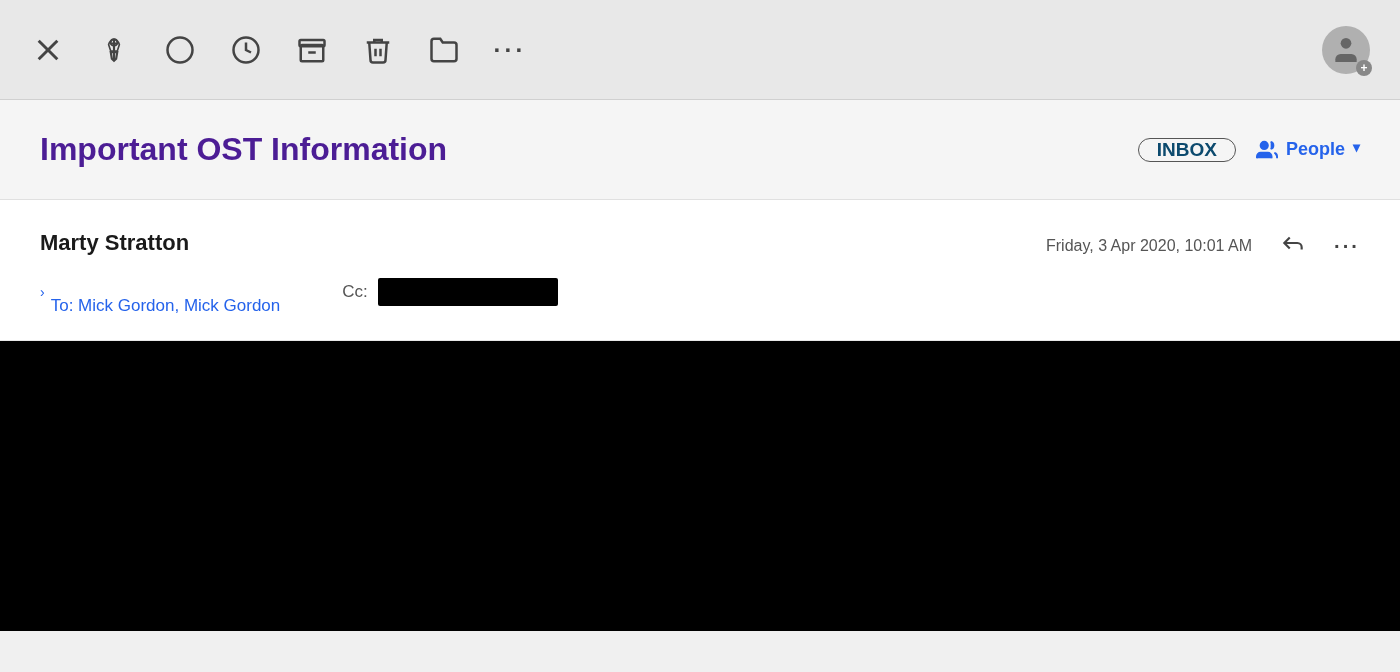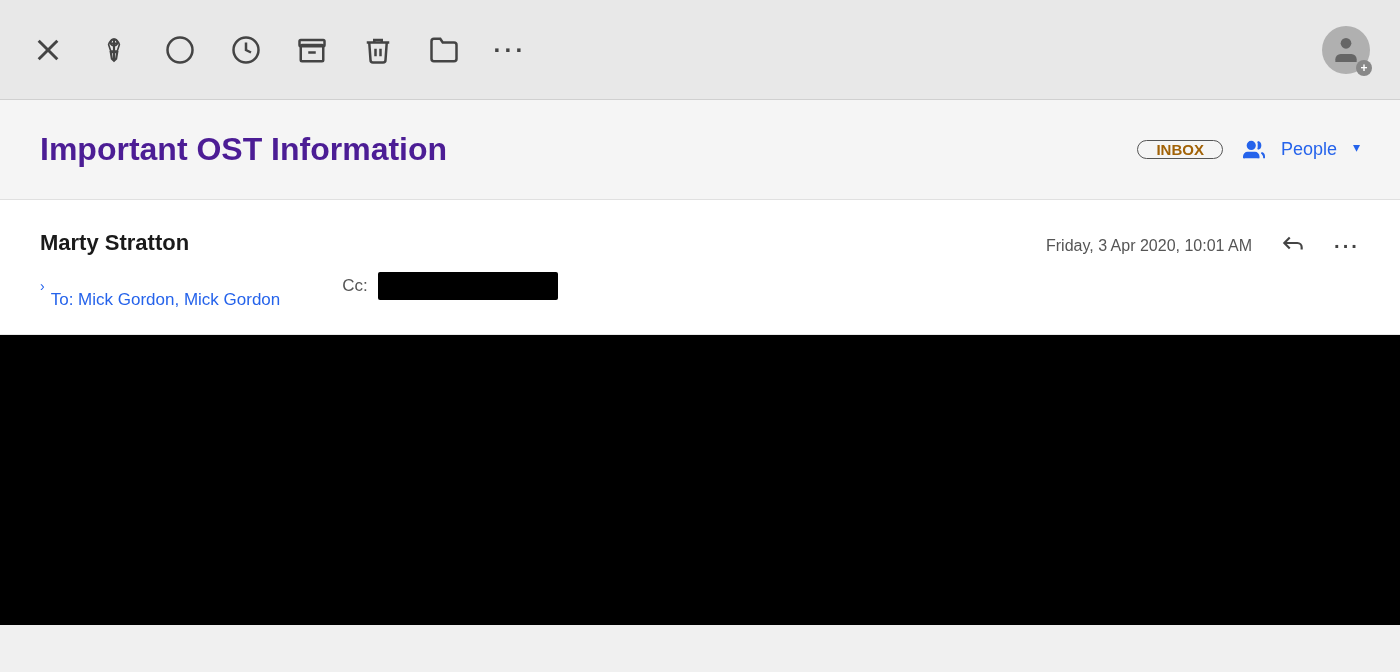--- a/index.html
+++ b/index.html
@@ -89,33 +89,33 @@
       font-size: 32px;
       font-weight: 700;
       color: #4c1d95;
       flex: 1;
     }
 
     .inbox-badge {
       border: 1.5px solid #555;
       border-radius: 20px;
       padding: 0 18px;
-      font-size: 15px;
+      font-size: 19px;
       font-weight: 600;
-      color: #a16207;
+      color: #0c4a6e;
       margin-right: 20px;
       white-space: nowrap;
     }
 
     .people-btn {
       display: flex;
-      gap: 16px;
+      gap: 8px;
       color: #2563eb;
       font-size: 18px;
-      font-weight: 400;
+      font-weight: 700;
       cursor: pointer;
     }
 
     .people-btn svg {
       width: 22px;
       height: 22px;
       fill: #2563eb;
     }
 
     .people-chevron {
@@ -137,21 +137,21 @@
     }
 
     .sender-info {
       flex: 1;
     }
 
     .sender-name {
       font-size: 22px;
       font-weight: 700;
       color: #1a1a1a;
-      margin-bottom: 6px;
+      margin-bottom: 12px;
     }
 
     .to-row {
       display: flex;
       align-items: center;
       gap: 6px;
       font-size: 17px;
     }
 
     .to-chevron {

